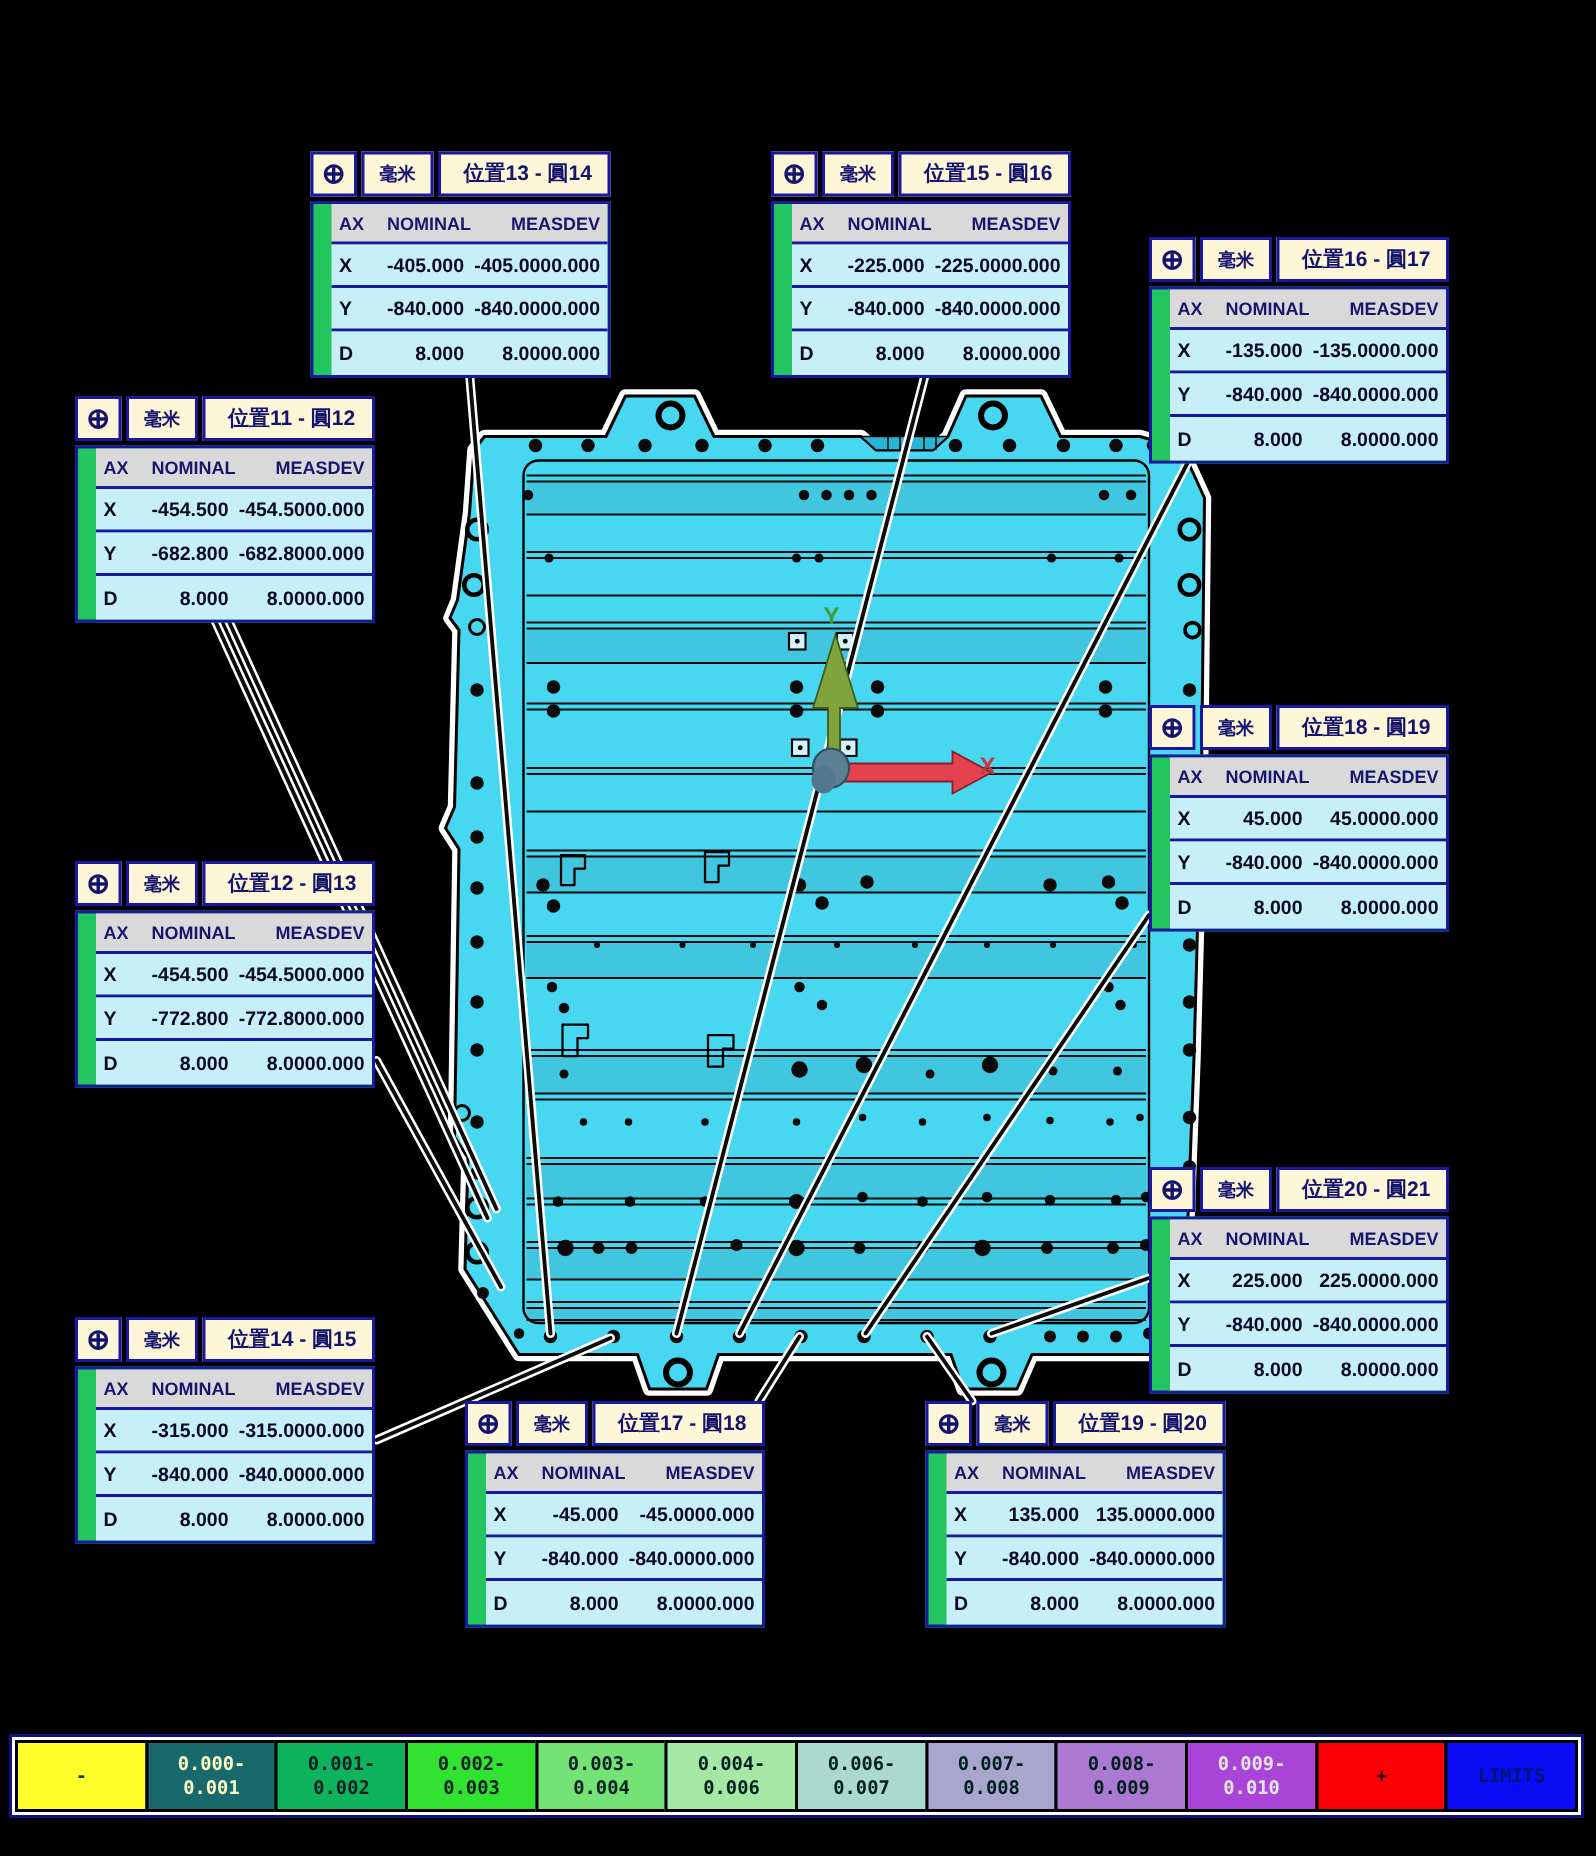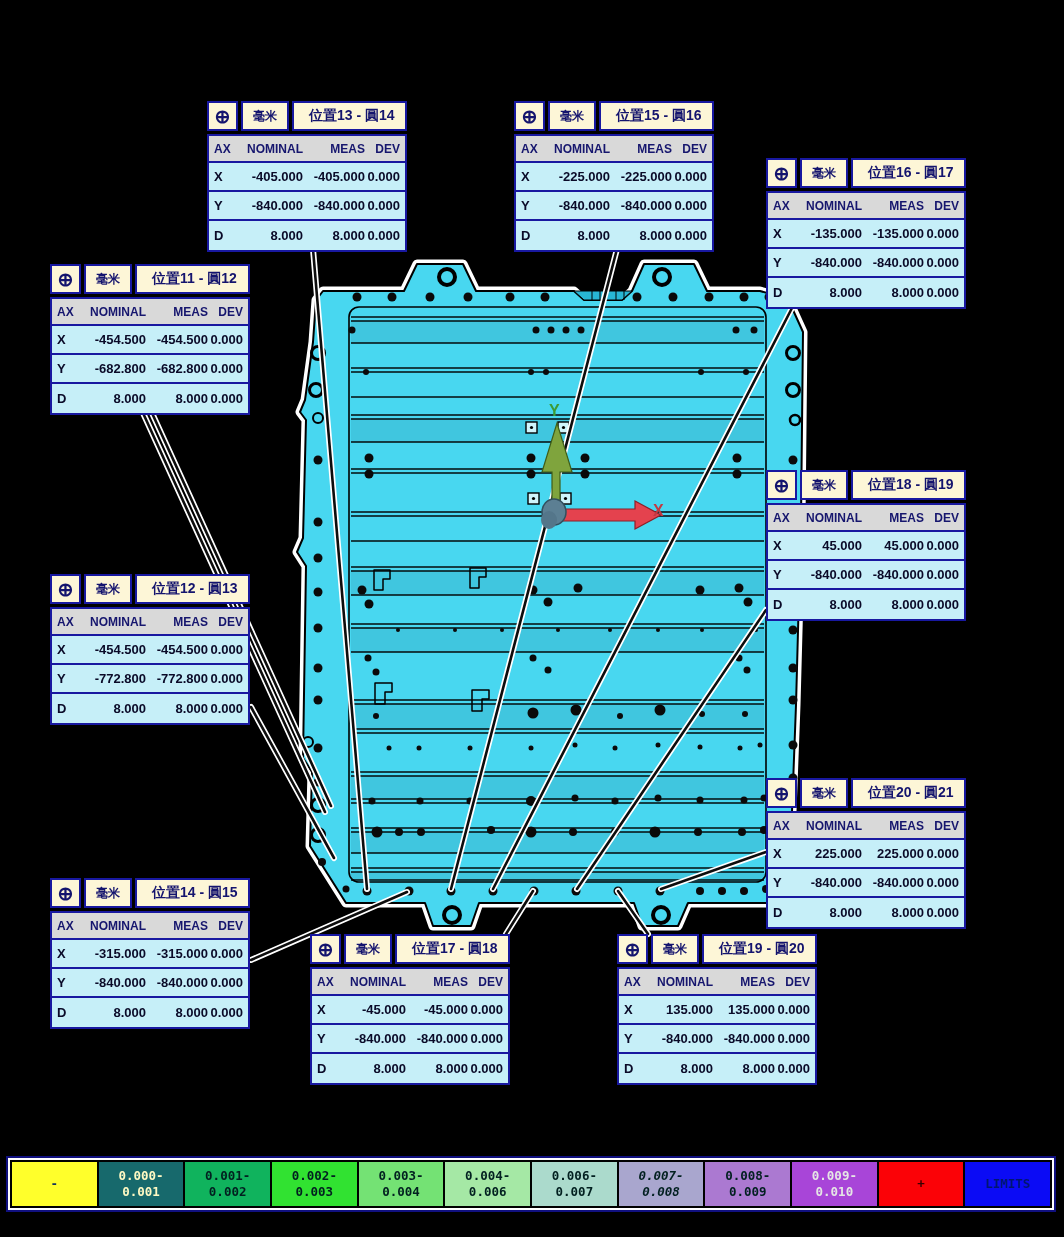--- a/index.html
+++ b/index.html
@@ -7,21 +7,21 @@
          font-family:"Liberation Sans",sans-serif;}
   .cad{position:absolute;left:0;top:0;width:1064px;height:1237px;z-index:1;}
   
   .callout{position:absolute;width:200px;z-index:5;}
   .co-head{display:flex;gap:3px;height:30px;margin-bottom:3px;}
   .co-cell{background:#FDF6D7;border:2px solid #1818A0;color:#14146E;display:flex;
            align-items:center;justify-content:center;font-weight:bold;box-sizing:border-box;}
   .co-icon{width:31px;font-size:19px;}
   .co-unit{width:48px;font-size:12px;}
   .co-title{flex:1;justify-content:flex-start;padding-left:15px;font-size:14px;white-space:nowrap;}
-  .co-table{border:2px solid #1818A0;background:#737373;box-sizing:border-box;}
+  .co-table{border:2px solid #1818A0;background:#22c55e;box-sizing:border-box;padding-left:12px;}
   .tr{display:flex;align-items:center;height:29px;background:#C6EFF8;border-bottom:2px solid #1818A0;
       font-size:13px;font-weight:bold;color:#0A0A28;box-sizing:border-box;}
   .tr:last-child{border-bottom:none;}
   .tr.th{background:#D9D9D9;color:#16166E;font-size:12px;height:27px;}
   .ax{width:28px;padding-left:5px;text-align:left;box-sizing:border-box;}
   .nom{width:66px;text-align:right;}
   .mea{width:62px;text-align:right;}
   .dev{flex:1;text-align:right;padding-right:5px;}
   
   .legend{position:absolute;left:6px;top:1156px;width:1050px;height:56px;background:#fff;
@@ -624,21 +624,21 @@
 0.004</span>
       </div>
     <div class="lcell" style="background: rgb(165, 232, 165);">
         <span class="ltext" style="color: rgb(2, 32, 32);">0.004-
 0.006</span>
       </div>
     <div class="lcell" style="background: rgb(171, 218, 204);">
         <span class="ltext" style="color: rgb(2, 32, 32);">0.006-
 0.007</span>
       </div>
-    <div class="lcell" style="background: rgb(169, 166, 206); font-style: italic;">
+    <div class="lcell" style="background: rgb(169, 166, 206);">
         <span class="ltext" style="color: rgb(2, 32, 32);">0.007-
 0.008</span>
       </div>
     <div class="lcell" style="background: rgb(171, 121, 209);">
         <span class="ltext" style="color: rgb(2, 32, 32);">0.008-
 0.009</span>
       </div>
     <div class="lcell" style="background: rgb(168, 69, 216);">
         <span class="ltext" style="color: #e5e5e5;">0.009-
 0.010</span>

